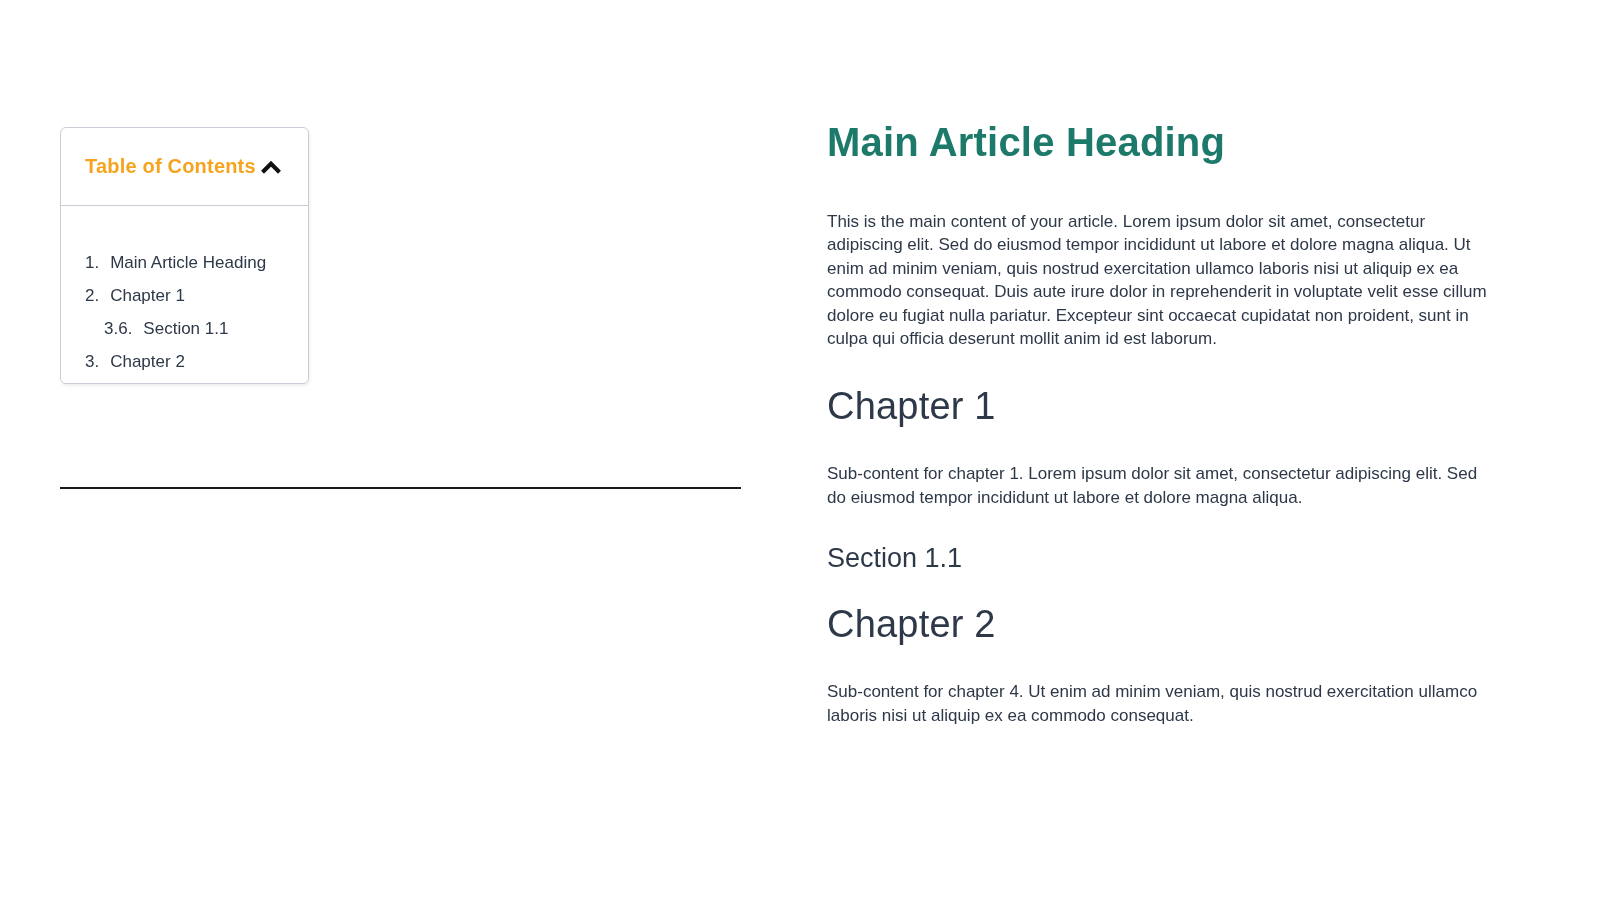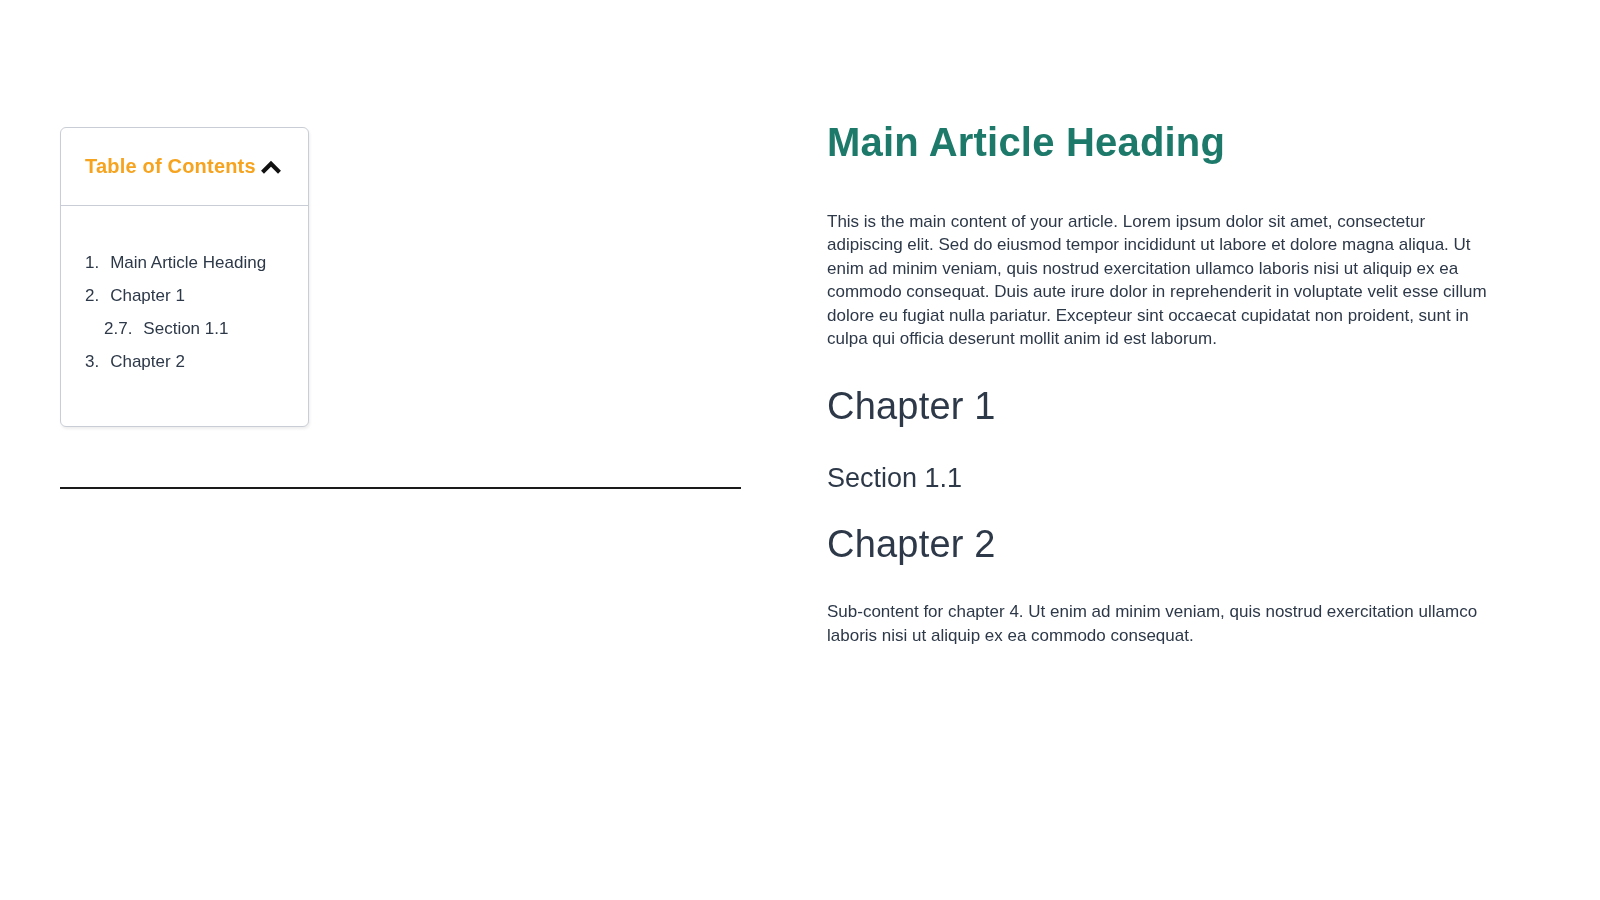--- a/index.html
+++ b/index.html
@@ -13,21 +13,21 @@
   html,body{margin:0;padding:0;}
   body{
     width:1600px;height:900px;position:relative;background:#ffffff;
     font-family:"Liberation Sans","DejaVu Sans",sans-serif;
     color:var(--body-text);
     overflow:hidden;
   }
 
   
   .toc-panel{
-    position:absolute;left:60px;top:127px;width:249px;height:300px;
+    position:absolute;left:60px;top:127px;width:249px;height:257px;
     background:#fff;border:1px solid var(--border);border-radius:6px;
     box-shadow:1px 2px 3px rgba(0,0,0,.07);
   }
   .toc-header{
     height:78px;display:flex;align-items:center;
     padding:0 18px 0 24px;border-bottom:1px solid var(--border);
     cursor:pointer;
   }
   .toc-title{
     color:var(--toc-title);font-size:20px;font-weight:700;letter-spacing:.2px;
@@ -86,35 +86,36 @@
   <nav class="toc-list">
     <div class="toc-item">
       <span class="toc-num">1.</span>
       <span class="toc-label">Main Article Heading</span>
     </div>
     <div class="toc-item">
       <span class="toc-num">2.</span>
       <span class="toc-label">Chapter 1</span>
     </div>
     <div class="toc-item indent">
-      <span class="toc-num">2.7.</span>
+      <span class="toc-num">3.6.</span>
       <span class="toc-label">Section 1.1</span>
     </div>
     <div class="toc-item">
       <span class="toc-num">3.</span>
       <span class="toc-label">Chapter 2</span>
     </div>
   </nav>
 </aside>
 
 <hr class="page-divider">
 
 <main class="article">
   <h1>Main Article Heading</h1>
   <p>This is the main content of your article. Lorem ipsum dolor sit amet, consectetur adipiscing elit. Sed do eiusmod tempor incididunt ut labore et dolore magna aliqua. Ut enim ad minim veniam, quis nostrud exercitation ullamco laboris nisi ut aliquip ex ea commodo consequat. Duis aute irure dolor in reprehenderit in voluptate velit esse cillum dolore eu fugiat nulla pariatur. Excepteur sint occaecat cupidatat non proident, sunt in culpa qui officia deserunt mollit anim id est laborum.</p>
 
   <h2>Chapter 1</h2>
+  <p>Sub-content for chapter 1. Lorem ipsum dolor sit amet, consectetur adipiscing elit. Sed do eiusmod tempor incididunt ut labore et dolore magna aliqua.</p>
 
   <h3>Section 1.1</h3>
 
   <h2>Chapter 2</h2>
   <p>Sub-content for chapter 4. Ut enim ad minim veniam, quis nostrud exercitation ullamco laboris nisi ut aliquip ex ea commodo consequat.</p>
 </main>
 
 </body></html>

